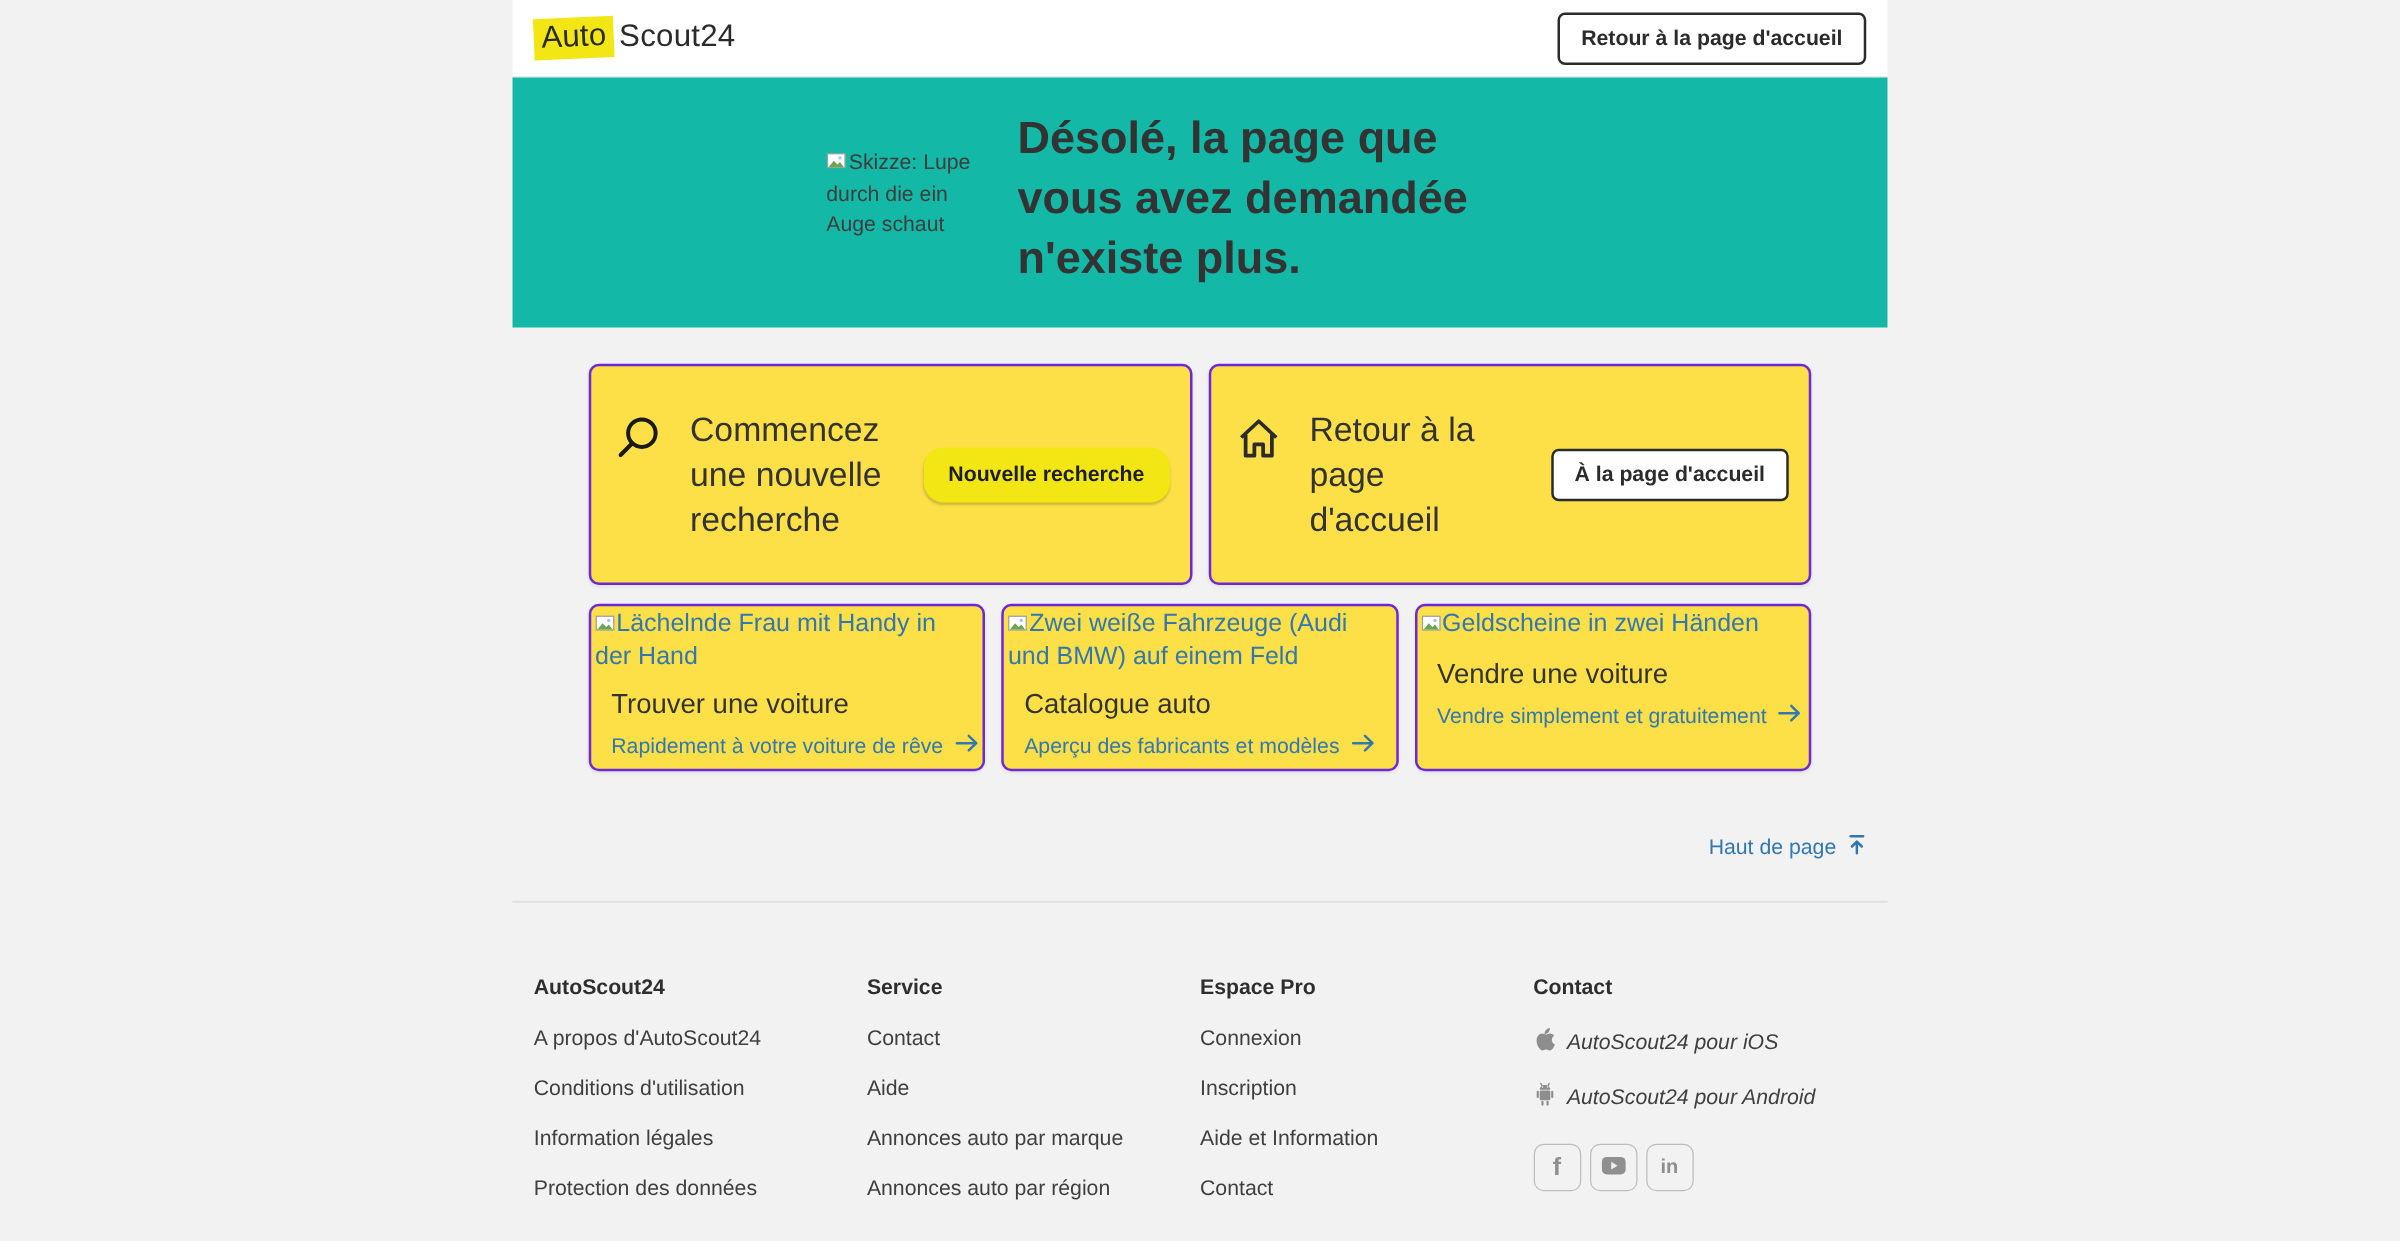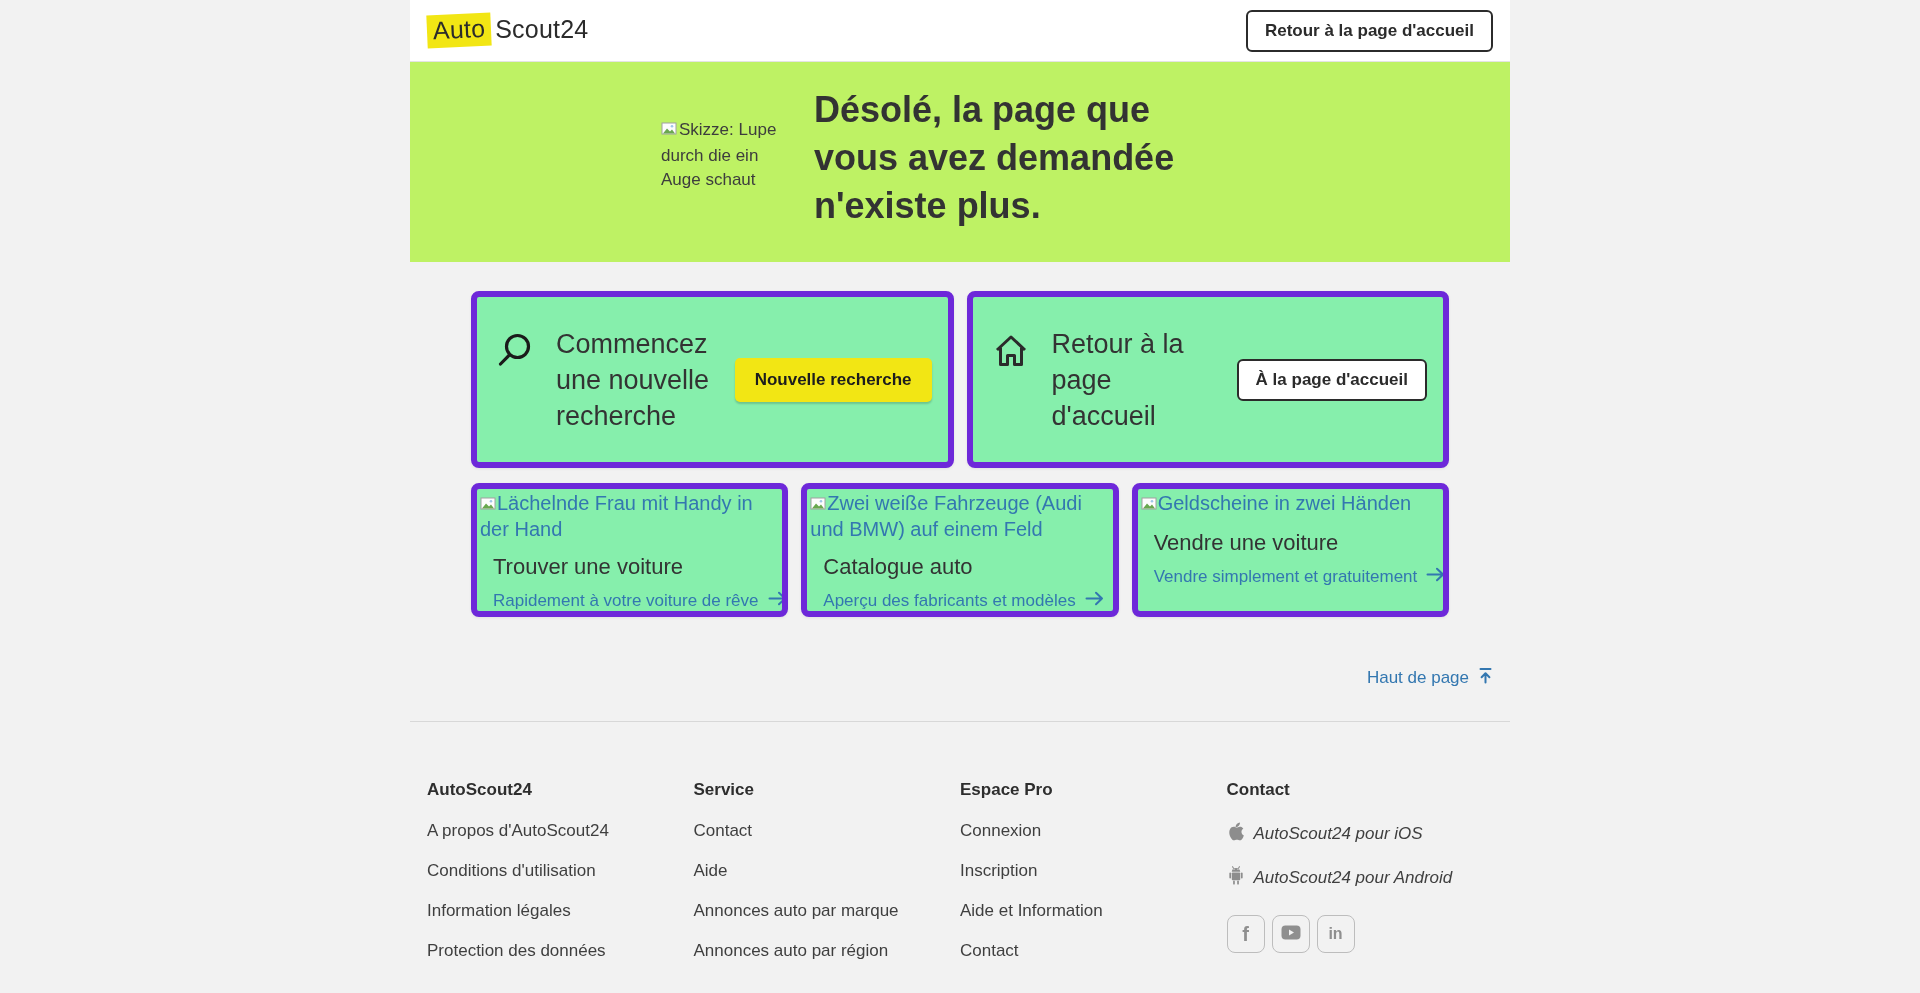--- a/index.html
+++ b/index.html
@@ -24,36 +24,36 @@
     justify-content:space-between;padding:0 17px;border-bottom:1px solid #e4e4e4;
   }
   .logo{display:flex;align-items:baseline;font-size:25px;color:#2b2b2b;cursor:pointer;letter-spacing:.2px;}
   .logo .hl{background:var(--brand-yellow);display:inline-block;padding:1px 6px 3px;transform:rotate(-2.5deg);margin-right:4px;}
   .btn{font-family:inherit;cursor:pointer;}
   .btn-outline{
     background:#fff;border:2px solid #2b2b2b;border-radius:6px;color:#2b2b2b;
     font-weight:bold;font-size:17px;padding:9px 17px;
   }
   
-  .hero{background:#bef264;height:200px;position:relative;}
+  .hero{background:#14b8a6;height:200px;position:relative;}
   .hero-img{position:absolute;left:251px;top:56px;width:116px;font-size:17px;line-height:24px;color:#3d3d3d;}
   .hero-img .bi{vertical-align:-2px;margin-right:2px;}
   .hero h1{position:absolute;left:404px;top:24px;width:412px;margin:0;font-size:36px;line-height:48px;font-weight:bold;color:#333;}
 
   
   .cards{padding:0 61px;margin-top:29px;}
   .row{display:flex;gap:13px;}
-  .card{background:#86efac;border:6px solid #6d28d9;border-radius:8px;box-shadow:0 1px 3px rgba(0,0,0,.07);}
+  .card{background:#fde047;border:2px solid #6d28d9;border-radius:8px;box-shadow:0 1px 3px rgba(0,0,0,.07);}
   .bigcard{flex:1;height:177px;display:flex;align-items:center;padding:0 16px 0 18px;}
   .bigcard .lead{display:flex;align-items:flex-start;}
   .bigcard .bicon{width:40px;height:40px;margin-top:5px;flex:none;}
   .bigcard h2{margin:0 0 0 21px;font-size:27px;line-height:36px;font-weight:normal;color:#333;width:160px;}
   .bigcard .btn{margin-left:auto;flex:none;}
   .btn-yellow{
-    background:var(--brand-yellow);border:none;border-radius:5px;color:#1d1d1d;
+    background:var(--brand-yellow);border:none;border-radius:16px;color:#1d1d1d;
     font-weight:bold;font-size:17px;padding:12px 20px;box-shadow:0 2px 2px rgba(0,0,0,.18);
   }
   .row2{margin-top:15px;}
   .smallcard{flex:1;height:134px;overflow:hidden;}
   .alt-link{display:block;padding:2px 6px 0 3px;color:var(--link-blue);font-size:20px;line-height:24px;cursor:pointer;}
   .alt-link .bi{vertical-align:-2px;margin-right:1px;}
   .smallcard .body{padding:13px 16px 0;}
   .smallcard h3{margin:0;font-size:22px;font-weight:normal;color:#333;}
   .cardlink{margin-top:11px;display:flex;align-items:center;gap:9px;color:var(--link-blue);font-size:17px;cursor:pointer;width:max-content;}
 

